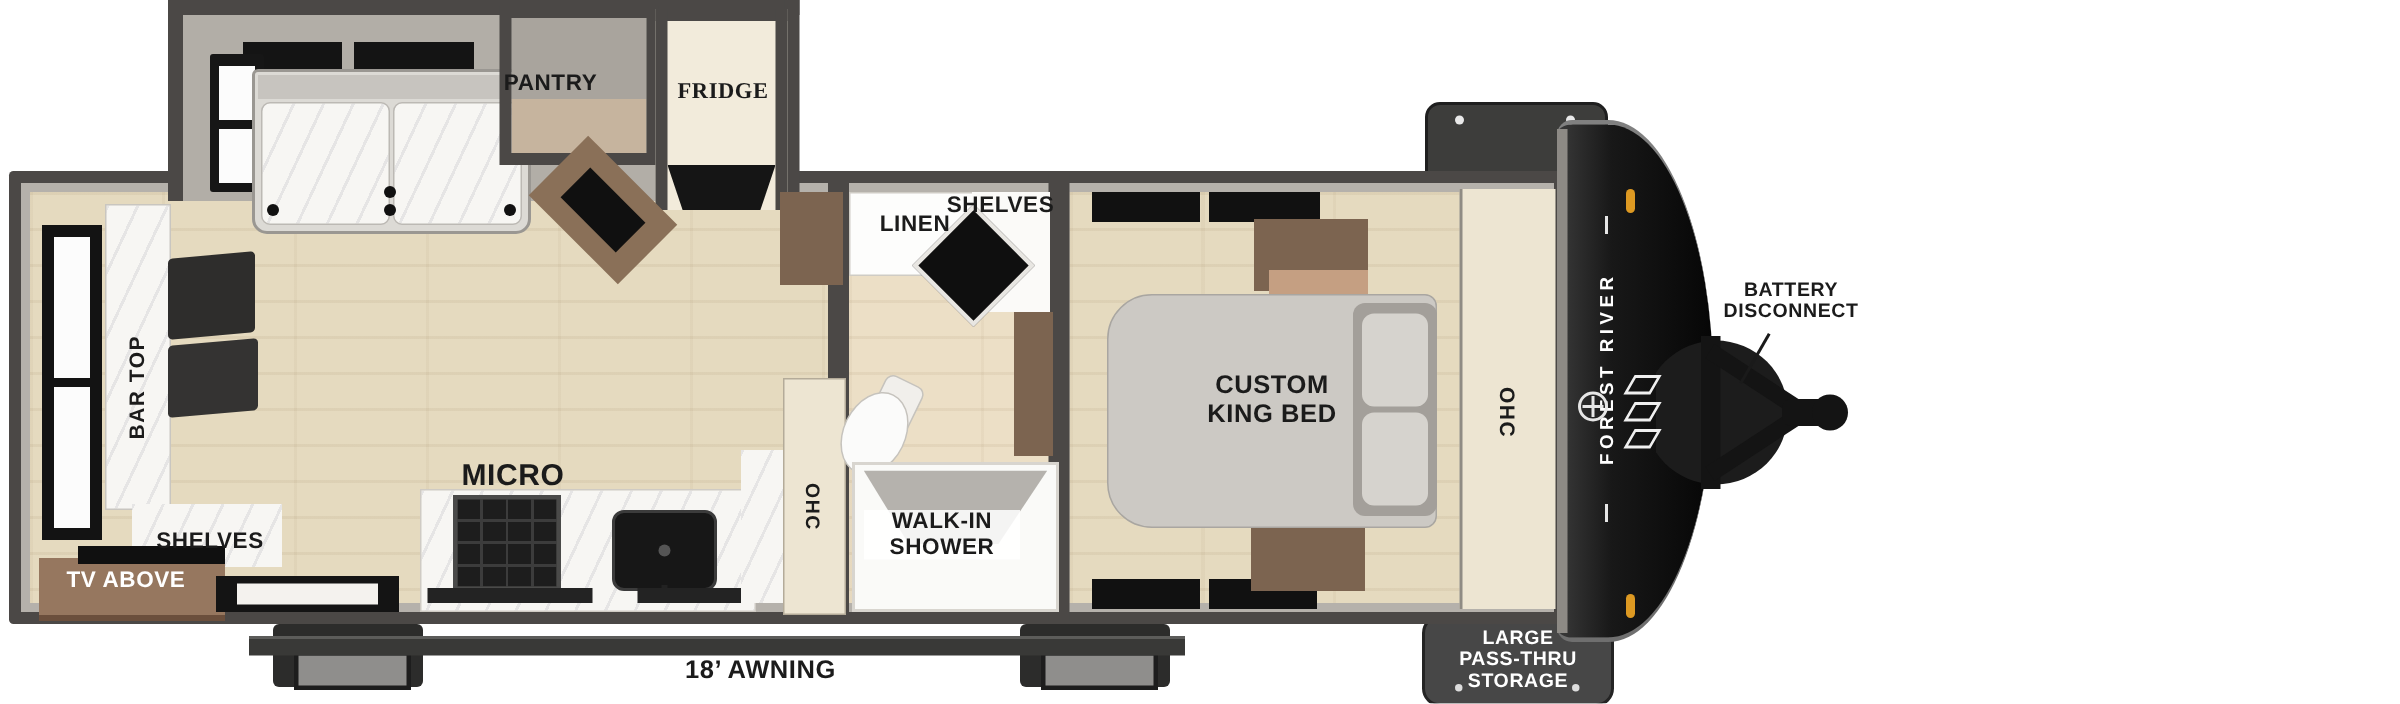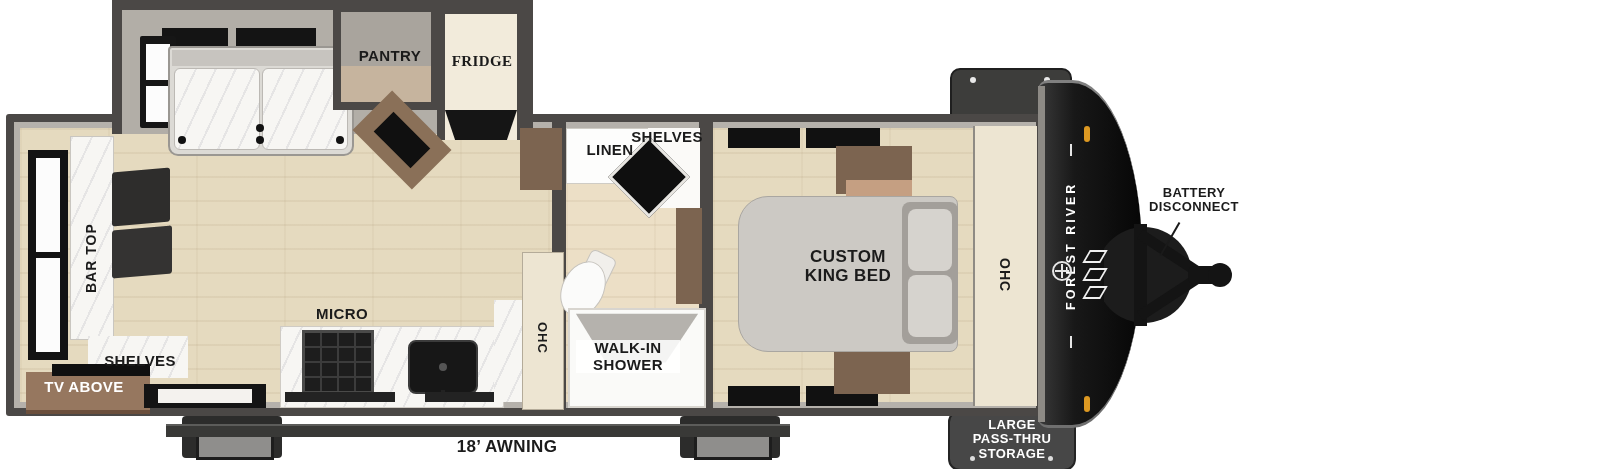--- a/index.html
+++ b/index.html
@@ -168,26 +168,26 @@
   <div class="slash" style="left:1086px;top:286px;"></div>
 
   <div class="abs" style="left:182px;top:416px;width:100px;height:42px;background:#2c2c2b;border-radius:4px;">
     <div class="abs" style="left:14px;top:18px;width:72px;height:20px;background:#8f8e8c;border:3px solid #1d1d1d;"></div>
   </div>
   <div class="abs" style="left:680px;top:416px;width:100px;height:42px;background:#2c2c2b;border-radius:4px;">
     <div class="abs" style="left:14px;top:18px;width:72px;height:20px;background:#8f8e8c;border:3px solid #1d1d1d;"></div>
   </div>
   <div class="abs" style="left:166px;top:424px;width:624px;height:11px;background:#393937;border-top:2px solid #5c5c5a;"></div>
 
-  <div class="lbl" style="left:340px;top:48px;width:100px;font-size:15px;">PANTRY</div>
+  <div class="lbl" style="left:317px;top:48px;width:100px;font-size:15px;">PANTRY</div>
   <div class="lbl" style="left:442px;top:53px;width:80px;font-size:15px;font-family:Liberation Serif, serif;">FRIDGE</div>
   <div class="vlbl up" style="left:80px;top:200px;height:116px;width:22px;font-size:14px;">BAR TOP</div>
   <div class="lbl" style="left:90px;top:353px;width:100px;font-size:15px;">SHELVES</div>
   <div class="lbl w" style="left:28px;top:379px;width:112px;font-size:15px;">TV ABOVE</div>
-  <div class="lbl" style="left:304px;top:306px;width:76px;font-size:15px;">MICRO</div>
+  <div class="lbl" style="left:304px;top:306px;width:76px;font-size:20px;">MICRO</div>
   <div class="vlbl" style="left:532px;top:312px;height:52px;width:20px;font-size:13px;">OHC</div>
   <div class="lbl" style="left:568px;top:142px;width:84px;font-size:15px;">LINEN</div>
   <div class="lbl" style="left:630px;top:129px;width:74px;font-size:15px;">SHELVES</div>
   <div class="lbl" style="left:576px;top:340px;width:104px;font-size:15px;background:rgba(255,255,255,.85);">WALK-IN
 SHOWER</div>
   <div class="lbl" style="left:748px;top:248px;width:200px;font-size:17px;">CUSTOM
 KING BED</div>
   <div class="vlbl" style="left:994px;top:246px;height:58px;width:22px;font-size:14px;">OHC</div>
   <div class="lbl" style="left:442px;top:438px;width:130px;font-size:17px;">18’ AWNING</div>
   <div class="lbl" style="left:1128px;top:186px;width:132px;font-size:13px;">BATTERY

